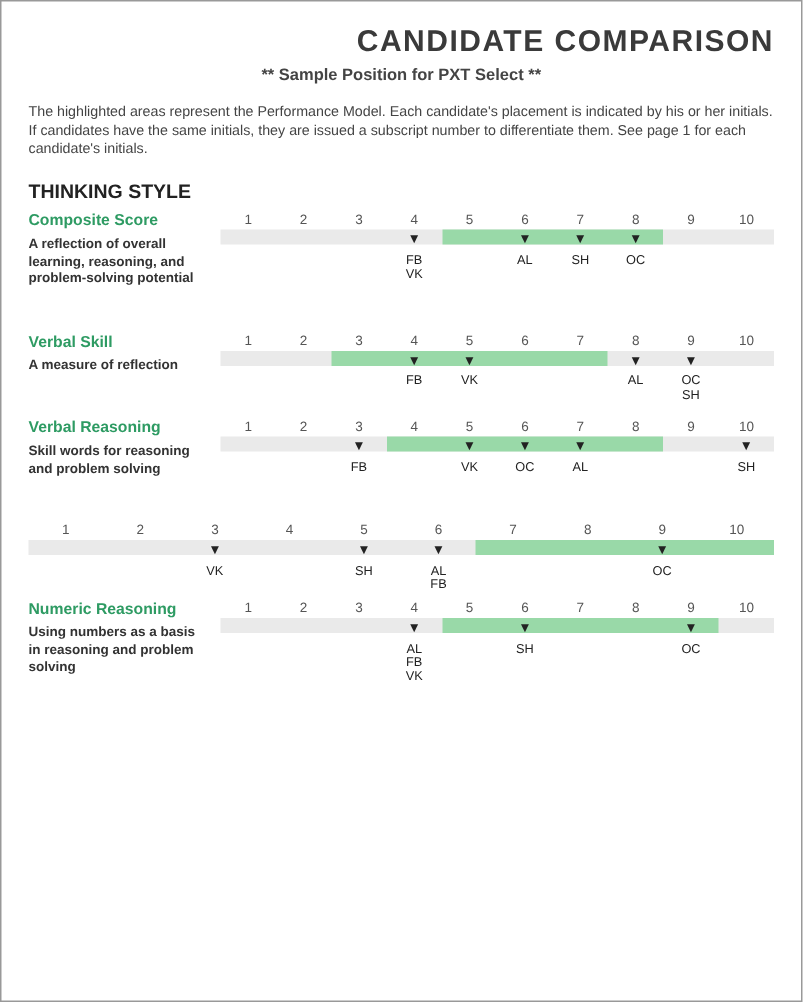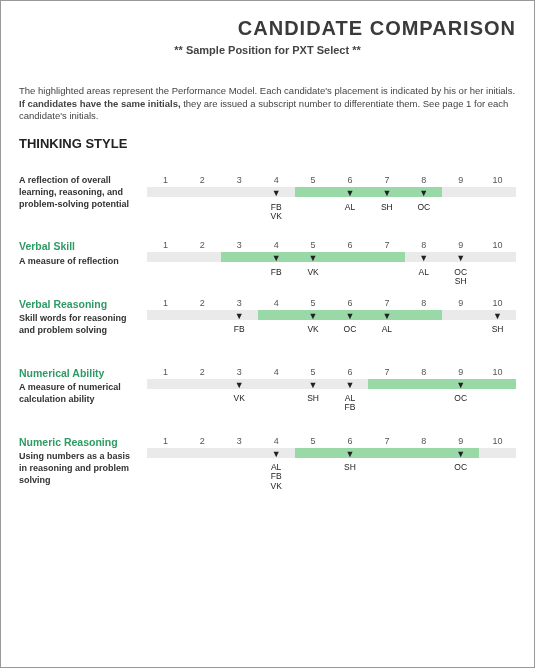--- a/index.html
+++ b/index.html
@@ -19,34 +19,34 @@
     font-weight: 700;
     font-size: 20px;
     letter-spacing: 1px;
     color: #3a3a3a;
   }
   .subtitle {
     text-align: center;
     font-weight: 700;
     font-size: 11px;
     margin-top: 2px;
-    margin-bottom: 28px;
+    margin-bottom: 12px;
     color: #444;
   }
   .intro {
     font-size: 9.5px;
     color: #444;
     margin-bottom: 14px;
   }
-  .intro b { font-weight: 700; }
+  .intro b { font-weight: 400; }
   .section-head {
     font-weight: 700;
     font-size: 13px;
     color: #222;
-    margin-bottom: 22px;
+    margin-bottom: 4px;
   }
   .row {
     display: flex;
     margin-bottom: 30px;
   }
   .row-left {
     width: 128px;
     padding-right: 10px;
   }
   .row-name {
@@ -116,20 +116,21 @@
 
 <div class="intro">
   <span>The highlighted areas represent the Performance Model. Each candidate's placement is indicated by his or her initials. </span><b>If candidates have the same initials,</b><span> they are issued a subscript number to differentiate them. See page 1 for each candidate's initials.</span>
 </div>
 
 <div class="section-head">THINKING STYLE</div>
 
 <div id="rows">
     <div class="row">
       <div class="row-left">
+        <div class="row-name">Composite Score</div>
         <div class="row-desc">A reflection of overall learning, reasoning, and problem-solving potential</div>
       </div>
       <div class="row-right">
         <div class="tick-labels">
           <div class="tick">1</div>
           <div class="tick">2</div>
           <div class="tick">3</div>
           <div class="tick">4</div>
           <div class="tick">5</div>
           <div class="tick">6</div>
@@ -243,24 +244,20 @@
             <div>AL</div>
           </div>
           <div class="mk" style="left: 95%;">
             <div class="tri">▼</div>
             <div>SH</div>
           </div>
         </div>
       </div>
     </div>
     <div class="row">
-      <div class="row-left">
-        <div class="row-name">Numerical Ability</div>
-        <div class="row-desc">A measure of numerical calculation ability</div>
-      </div>
       <div class="row-right">
         <div class="tick-labels">
           <div class="tick">1</div>
           <div class="tick">2</div>
           <div class="tick">3</div>
           <div class="tick">4</div>
           <div class="tick">5</div>
           <div class="tick">6</div>
           <div class="tick">7</div>
           <div class="tick">8</div>

